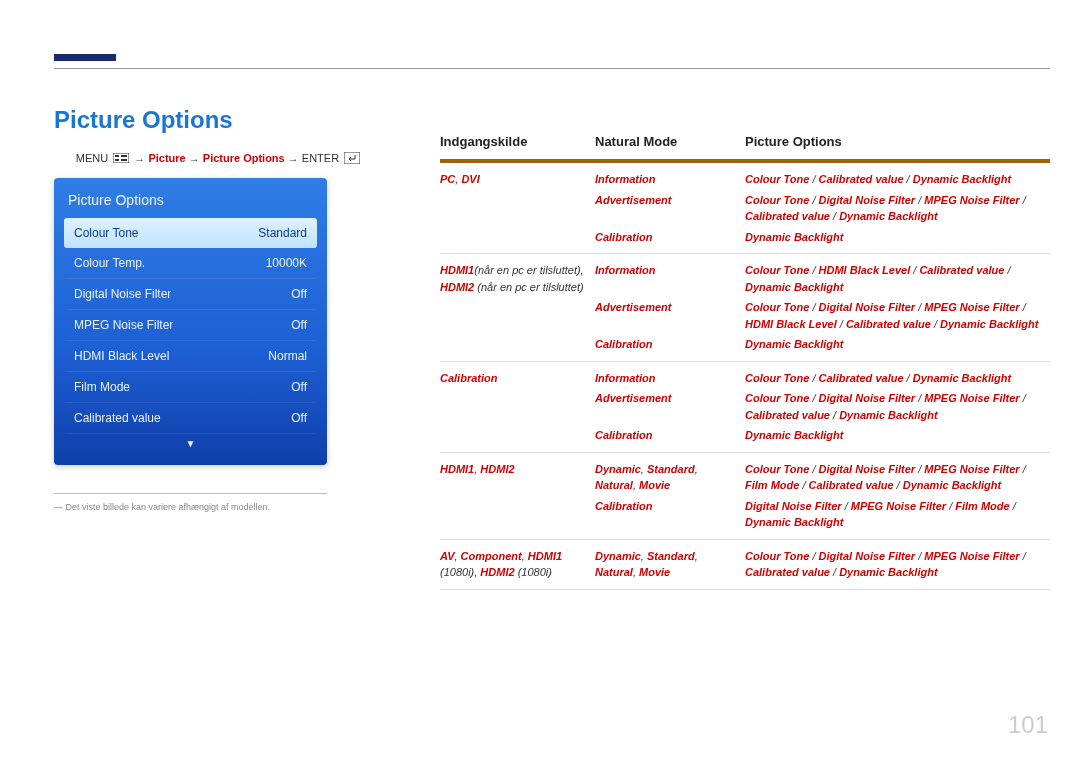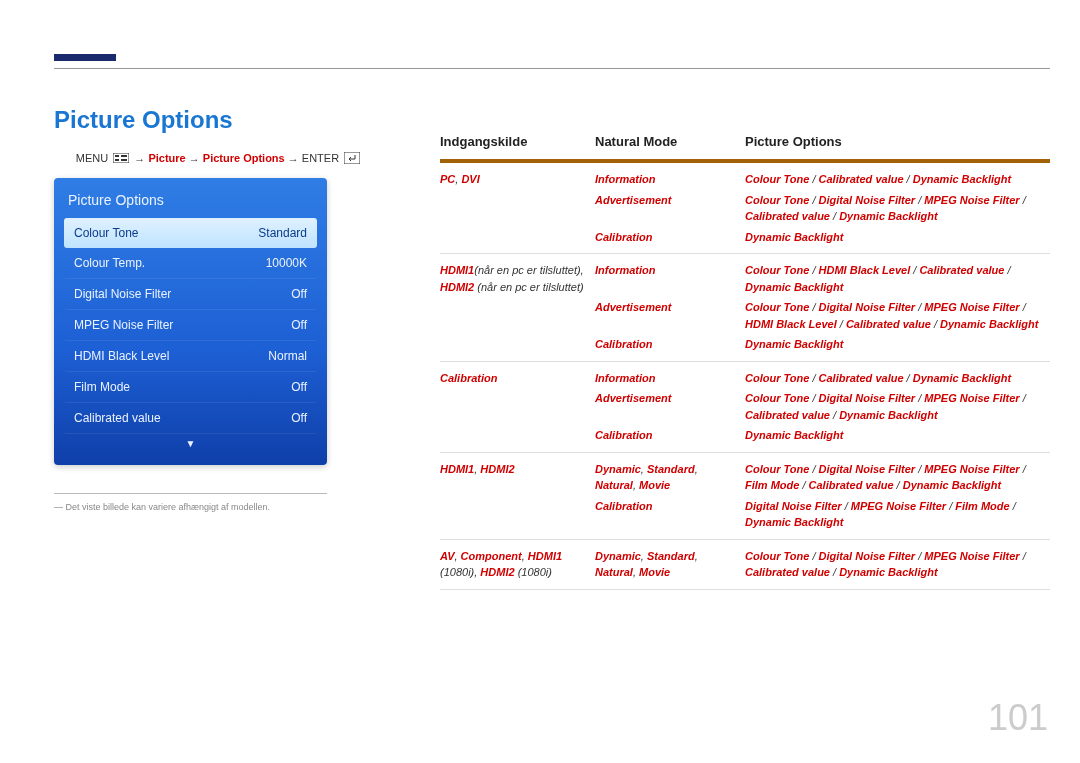--- a/index.html
+++ b/index.html
@@ -134,21 +134,21 @@
   .tbl tr.noborder td { border-bottom: none; padding-bottom: 2px; }
   .tbl tr.followup td { padding-top: 2px; }
   .col-src { width: 155px; }
   .col-mode { width: 150px; }
   .r { color: #d00000; font-weight: 600; }
   .n { color: #333; font-weight: 400; }
   .page-num {
     position: absolute;
     bottom: 24px;
     right: 32px;
-    font-size: 36px;
+    font-size: 24px;
     color: #ccc;
     font-weight: 300;
   }
 </style>
 </head>
 <body>
 
 <div class="top-accent"></div>
 <div class="top-rule"></div>
 

